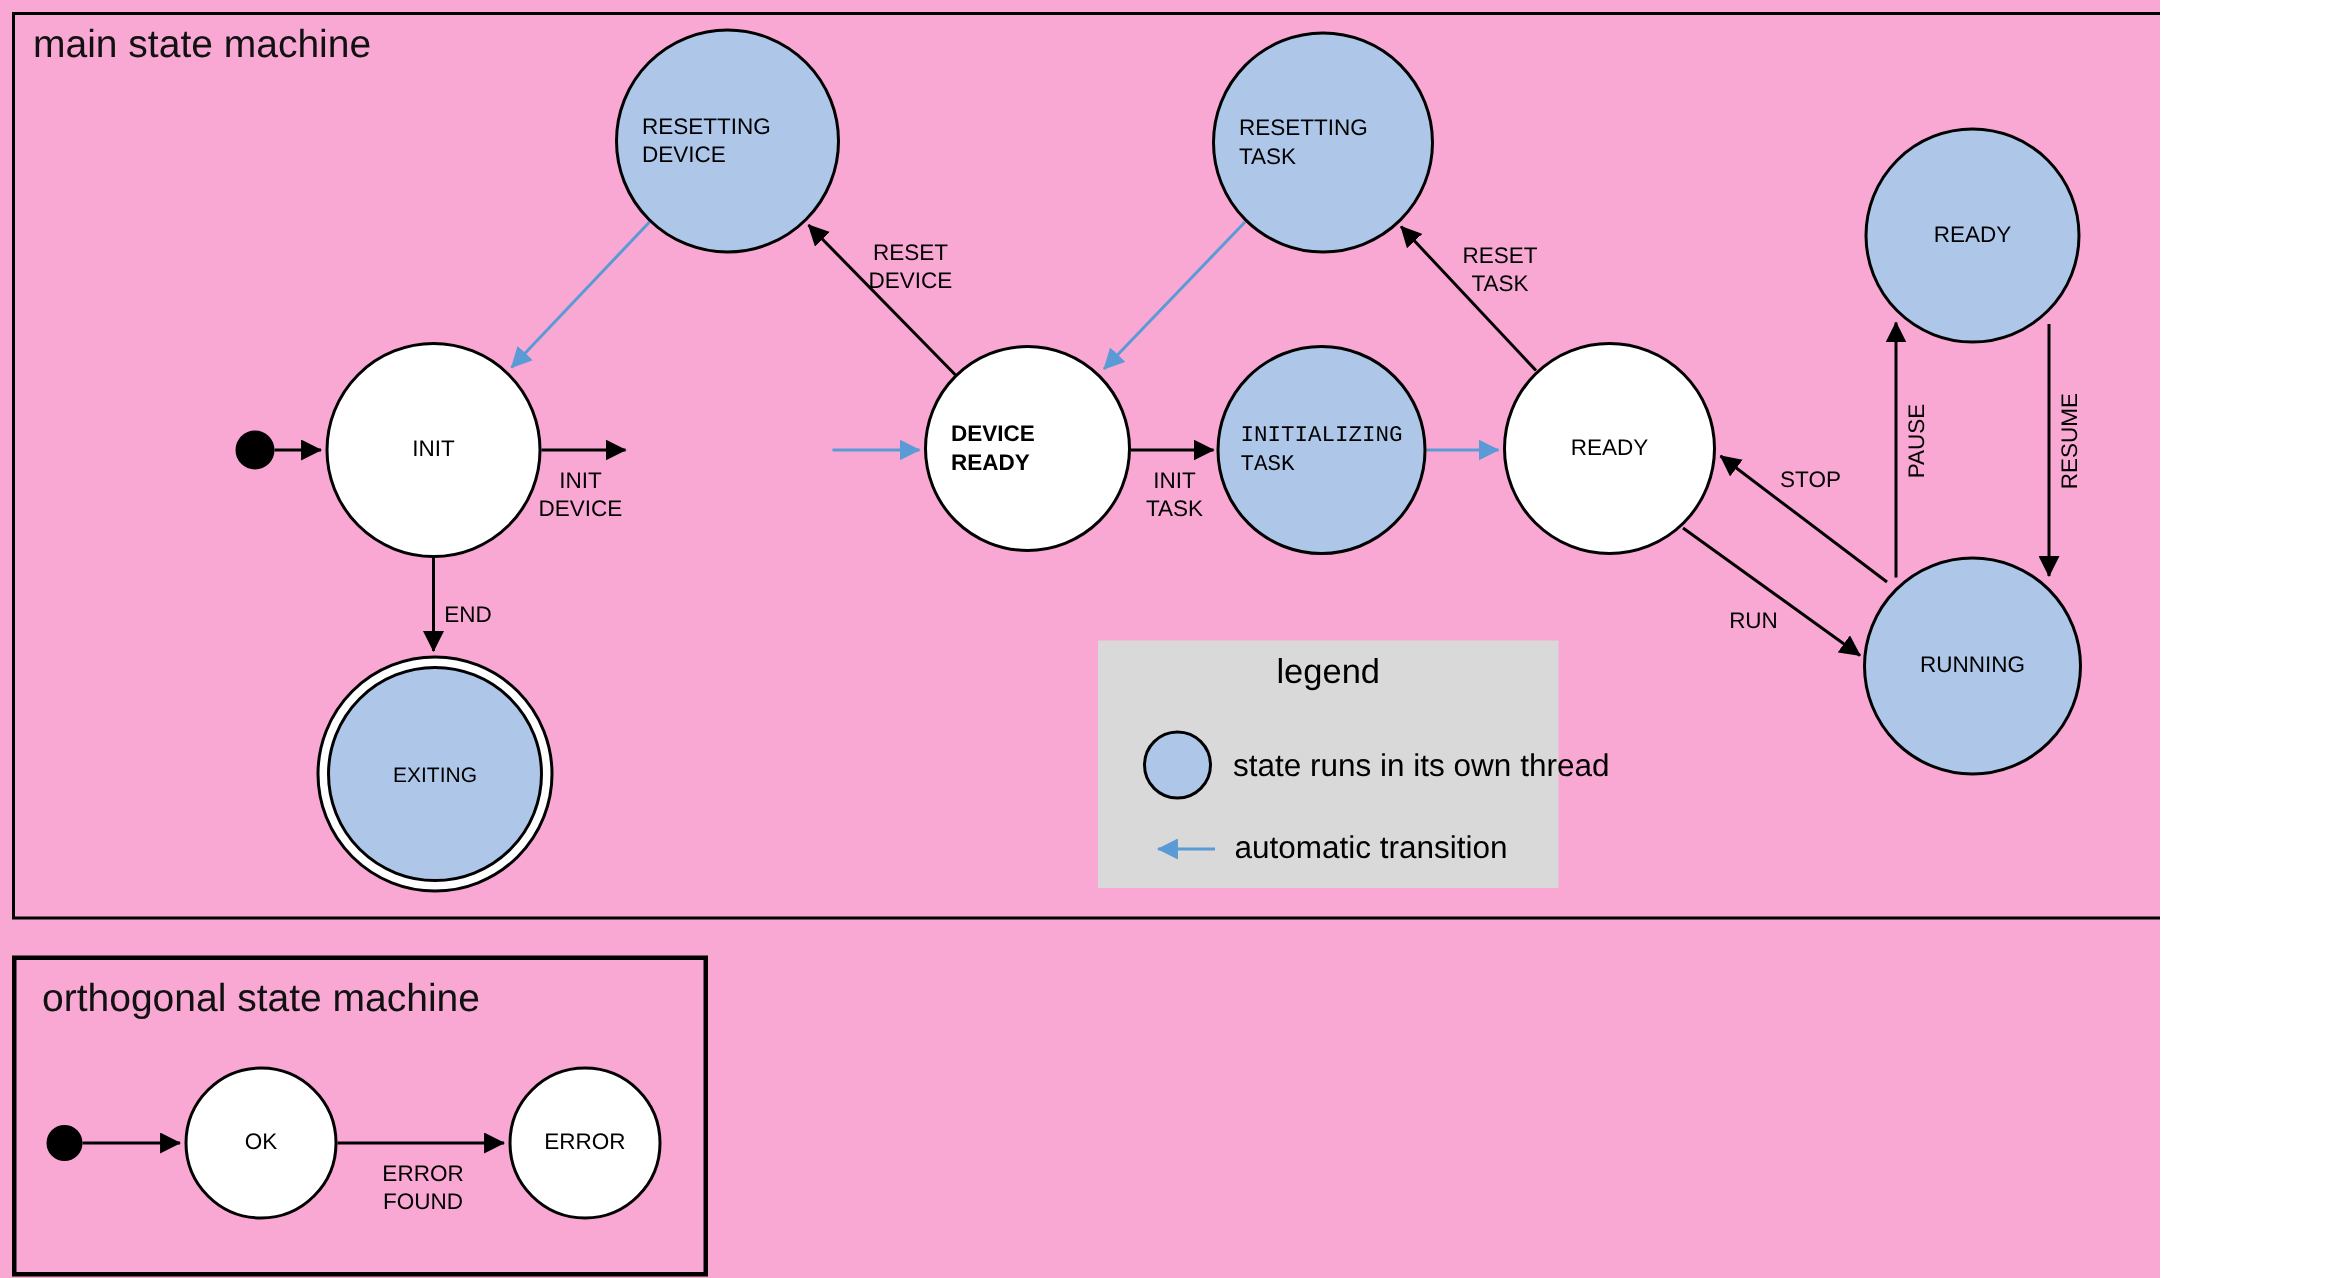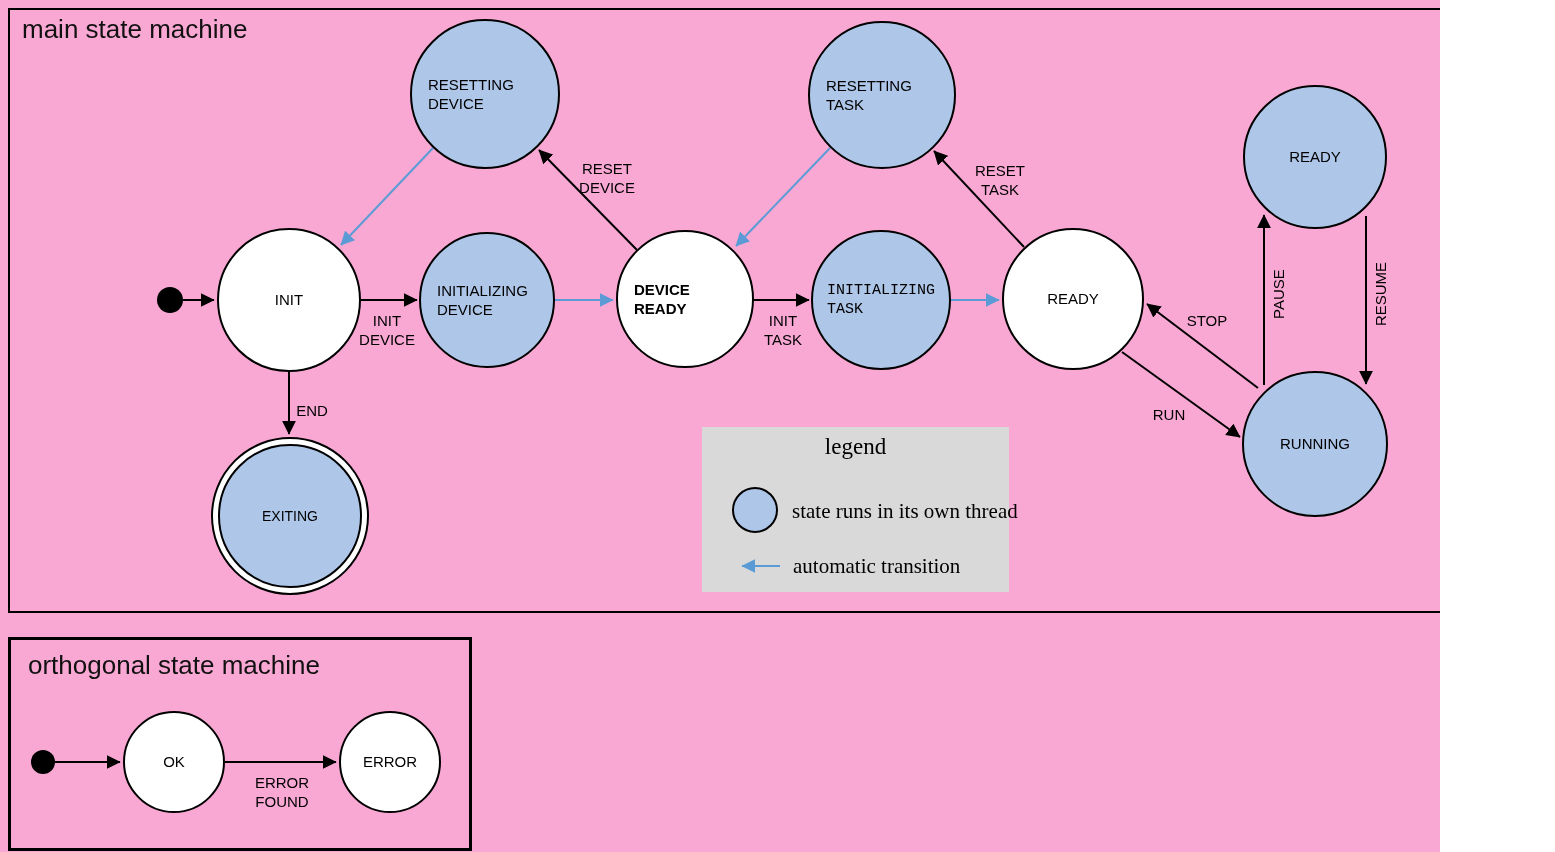--- a/index.html
+++ b/index.html
@@ -73,21 +73,20 @@
     <line x1="555" y1="300" x2="613" y2="300" stroke="#5b9bd5" stroke-width="2" marker-end="url(#ah-blue)"></line>
     <line x1="433" y1="148" x2="341" y2="245" stroke="#5b9bd5" stroke-width="2" marker-end="url(#ah-blue)"></line>
     <line x1="951" y1="300" x2="999" y2="300" stroke="#5b9bd5" stroke-width="2" marker-end="url(#ah-blue)"></line>
     <line x1="830" y1="148" x2="736" y2="246" stroke="#5b9bd5" stroke-width="2" marker-end="url(#ah-blue)"></line>
 
     <line x1="55" y1="762" x2="120" y2="762" stroke="#000" stroke-width="2" marker-end="url(#ah-black)"></line>
     <line x1="225" y1="762" x2="336" y2="762" stroke="#000" stroke-width="2" marker-end="url(#ah-black)"></line>
   </svg>
 
   <div class="state" style="left:217px;top:228px;width:144px;height:144px;">INIT</div>
-  <div class="state threaded" style="left:419px;top:232px;width:136px;height:136px;">INITIALIZING DEVICE</div>
   <div class="state" style="left:616px;top:230px;width:138px;height:138px;font-weight:bold;">DEVICE READY</div>
   <div class="state threaded" style="left:811px;top:230px;width:140px;height:140px;font-family:Liberation Mono, monospace;">INITIALIZING TASK</div>
   <div class="state" style="left:1002px;top:228px;width:142px;height:142px;">READY</div>
   <div class="state threaded" style="left:410px;top:19px;width:150px;height:150px;">RESETTING DEVICE</div>
   <div class="state threaded" style="left:808px;top:21px;width:148px;height:148px;">RESETTING TASK</div>
   <div class="state threaded" style="left:1243px;top:85px;width:144px;height:144px;">READY</div>
   <div class="state threaded" style="left:1242px;top:371px;width:146px;height:146px;">RUNNING</div>
 
   <div class="final-outer" style="left:211px;top:437px;width:158px;height:158px;">
     <div class="final-inner">EXITING</div>
@@ -100,21 +99,21 @@
   <div class="edge-label" style="left:783px;top:331px;">INIT
 TASK</div>
   <div class="edge-label" style="left:1000px;top:181px;">RESET
 TASK</div>
   <div class="edge-label" style="left:1169px;top:415px;">RUN</div>
   <div class="edge-label" style="left:1207px;top:321px;">STOP</div>
   <div class="edge-label rot" style="left:1279px;top:294px;">PAUSE</div>
   <div class="edge-label rot" style="left:1381px;top:294px;">RESUME</div>
   <div class="edge-label" style="left:312px;top:411px;">END</div>
 
-  <div class="legend-box" style="left:702px;top:427px;width:307px;height:165px;font-family:Liberation Serif, serif;">
+  <div class="legend-box" style="left:732px;top:427px;width:307px;height:165px;">
     <div class="legend-title" style="top:7px;">legend</div>
     <span class="legend-circle" style="left:30px;top:60px;"></span>
     <div class="legend-text" style="left:90px;top:84px;">state runs in its own thread</div>
     <svg width="52" height="14" viewBox="0 0 52 14" style="position:absolute;left:28px;top:132px;">
       <line x1="50" y1="7" x2="12" y2="7" stroke="#5b9bd5" stroke-width="2" marker-end="url(#ah-blue)"></line>
     </svg>
     <div class="legend-text" style="left:91px;top:139px;">automatic transition</div>
   </div>
 
   <div class="state" style="left:123px;top:711px;width:102px;height:102px;">OK</div>

